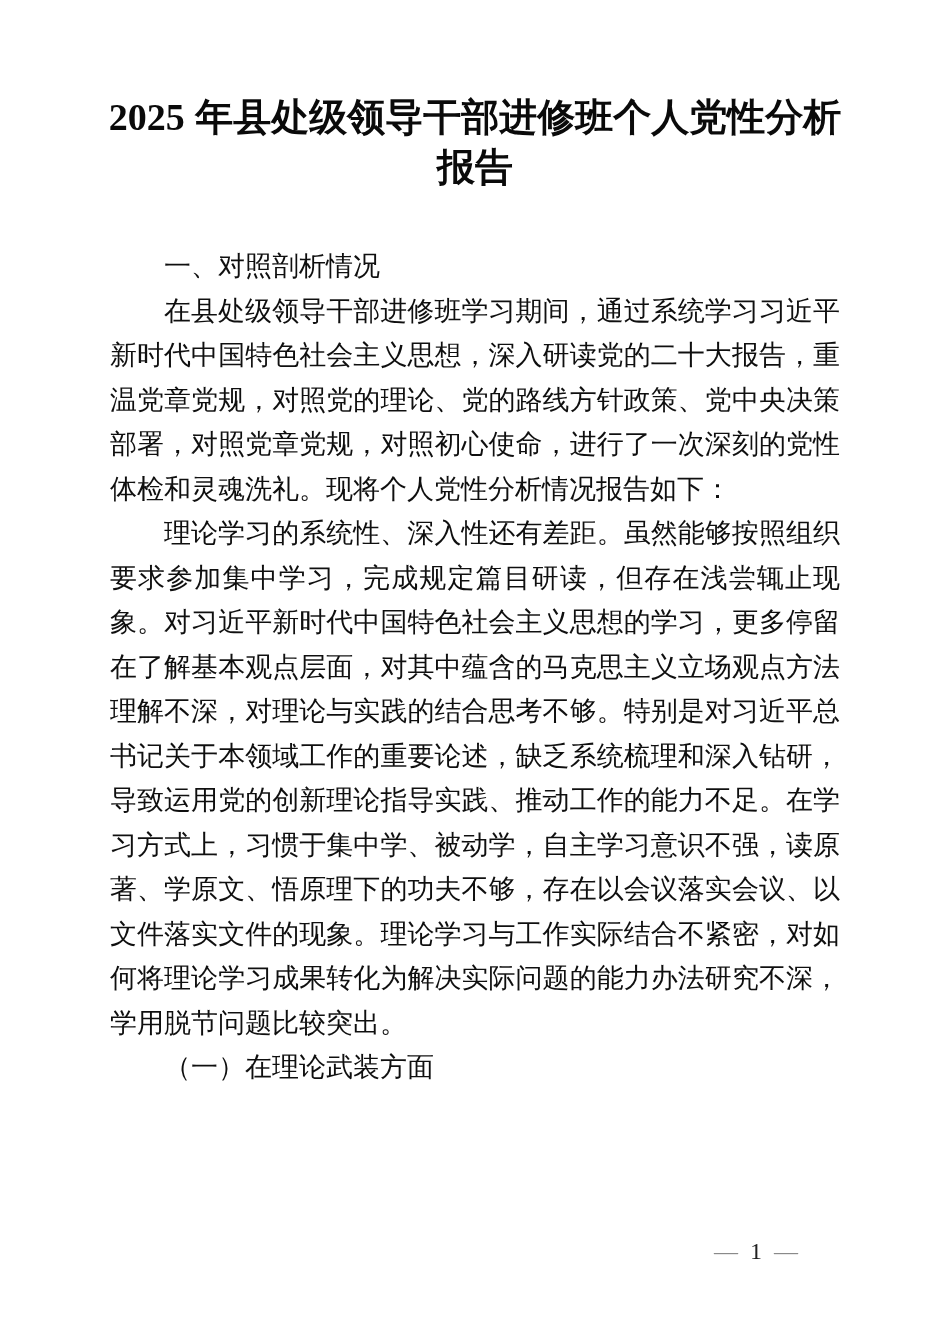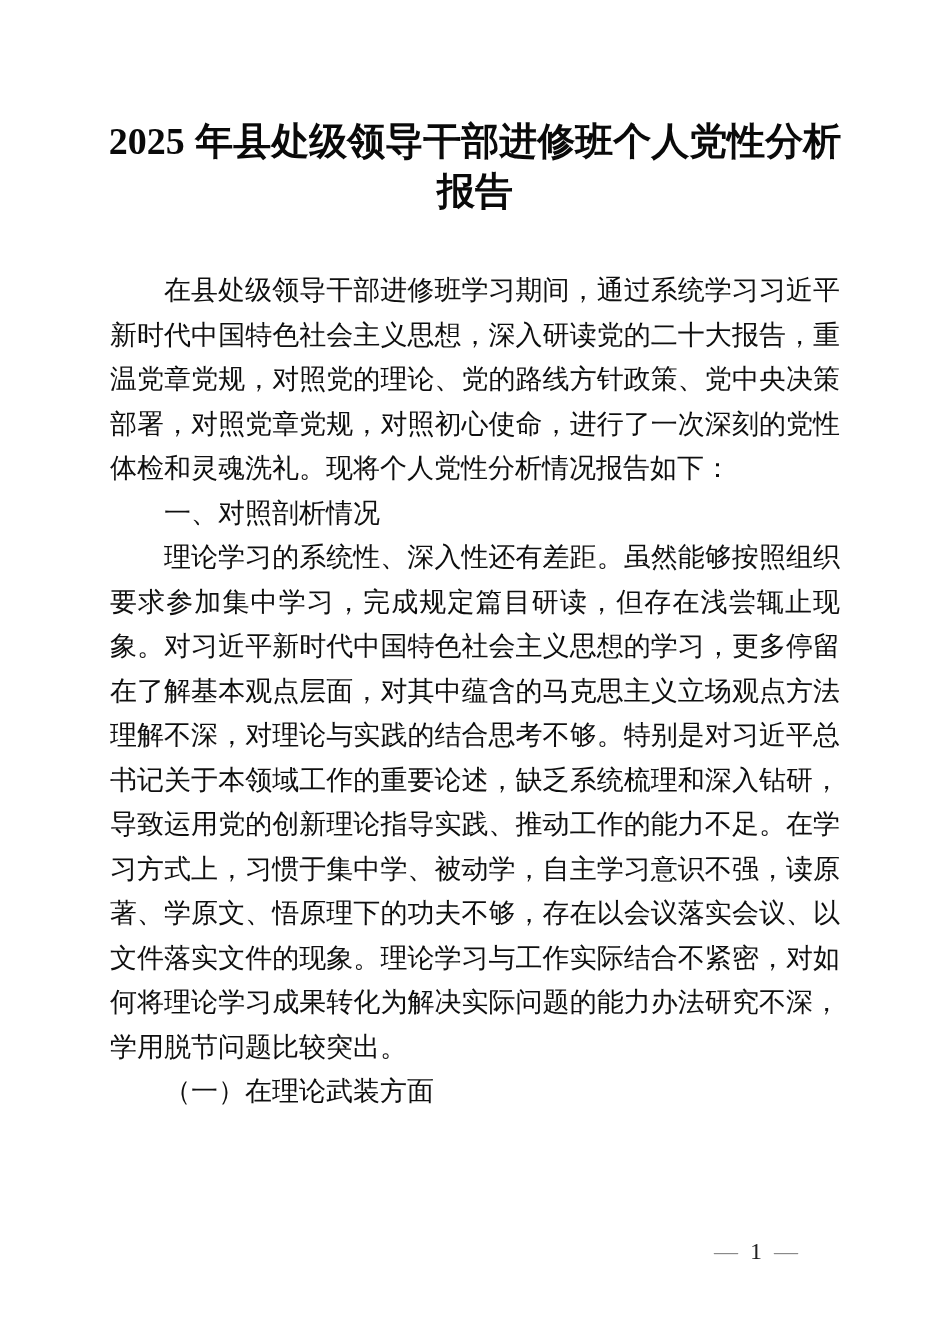--- a/index.html
+++ b/index.html
@@ -9,21 +9,21 @@
   }
   .page {
     position: relative;
     width: 950px;
     height: 1344px;
     background: #ffffff;
     color: #111111;
     font-family: "Liberation Sans", sans-serif;
     overflow: hidden;
     box-sizing: border-box;
-    padding-top: 116px;
+    padding-top: 92px;
   }
   .doc-title {
     width: 745px;
     margin: 0 auto 52px auto;
     font-size: 38px;
     line-height: 50px;
     font-weight: 700;
     text-align: center;
     color: #0a0a0a;
     letter-spacing: 0;
@@ -69,21 +69,21 @@
   }
 </style>
 </head>
 <body>
 
 <div class="page">
 
   <h1 class="doc-title"><span class="title-year">2025</span> <span>年县处级领导干部进修班个人党性分析报告</span></h1>
 
   <div class="doc-body">
+      <div class="para heading1">一、对照剖析情况</div>
       <div class="para body">在县处级领导干部进修班学习期间，通过系统学习习近平新时代中国特色社会主义思想，深入研读党的二十大报告，重温党章党规，对照党的理论、党的路线方针政策、党中央决策部署，对照党章党规，对照初心使命，进行了一次深刻的党性体检和灵魂洗礼。现将个人党性分析情况报告如下：</div>
-      <div class="para heading1">一、对照剖析情况</div>
       <div class="para body">理论学习的系统性、深入性还有差距。虽然能够按照组织要求参加集中学习，完成规定篇目研读，但存在浅尝辄止现象。对习近平新时代中国特色社会主义思想的学习，更多停留在了解基本观点层面，对其中蕴含的马克思主义立场观点方法理解不深，对理论与实践的结合思考不够。特别是对习近平总书记关于本领域工作的重要论述，缺乏系统梳理和深入钻研，导致运用党的创新理论指导实践、推动工作的能力不足。在学习方式上，习惯于集中学、被动学，自主学习意识不强，读原著、学原文、悟原理下的功夫不够，存在以会议落实会议、以文件落实文件的现象。理论学习与工作实际结合不紧密，对如何将理论学习成果转化为解决实际问题的能力办法研究不深，学用脱节问题比较突出。</div>
       <div class="para heading2">（一）在理论武装方面</div>
     </div>
 
   <div class="page-footer"><span class="dash">—</span><span class="num">1</span><span class="dash">—</span></div>
 
 </div>
 
 </body></html>

